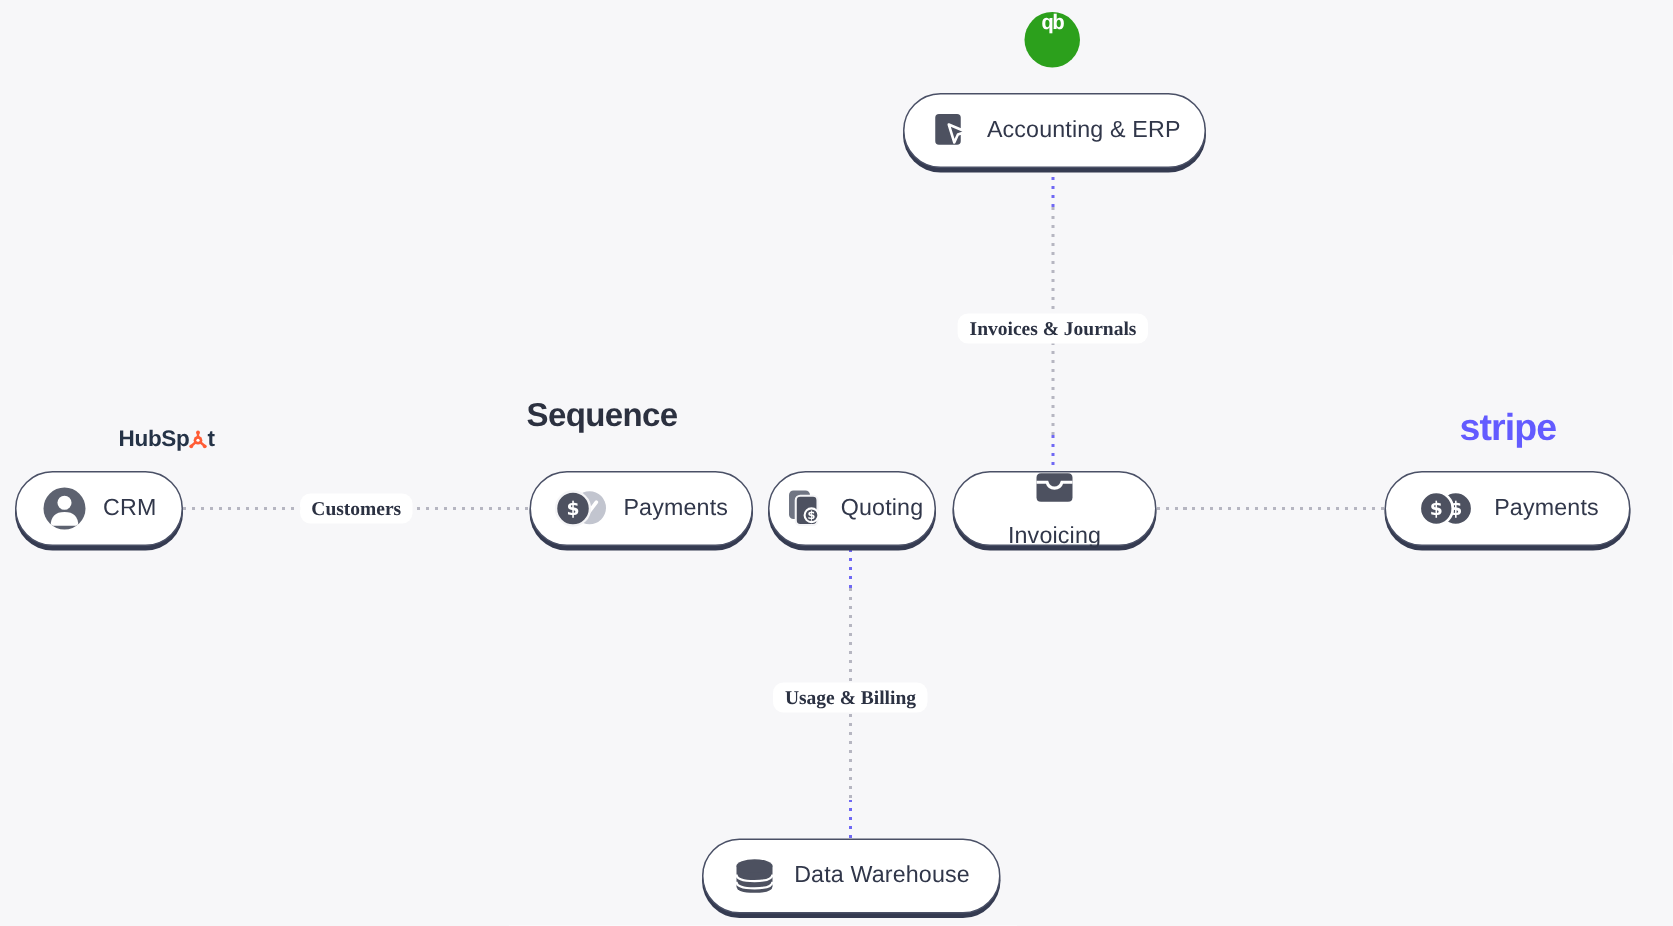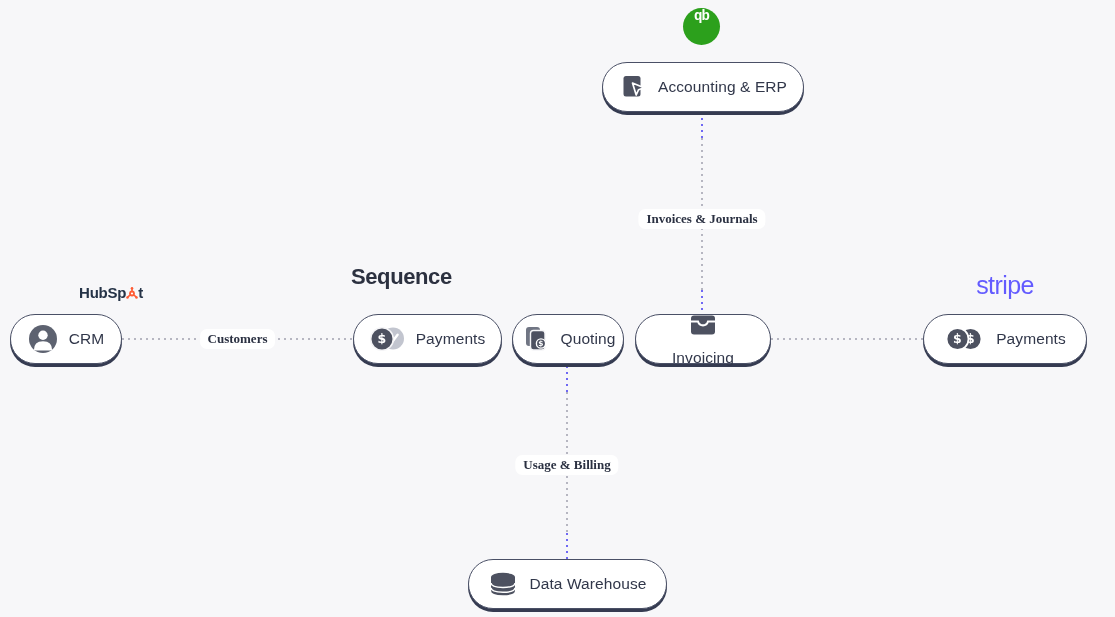--- a/index.html
+++ b/index.html
@@ -45,21 +45,21 @@
     background:var(--qb-green);color:#fff;display:flex;align-items:flex-start;justify-content:center;
     font-size:14px;font-weight:700;letter-spacing:-1px;z-index:3;font-family:Liberation Mono, monospace;
   }
   .logo-hubspot{
     position:absolute;left:35px;top:284px;display:flex;align-items:center;
     font-size:15px;font-weight:800;color:#253347;letter-spacing:-.2px;z-index:3;margin-left:44px;
   }
   .logo-hubspot svg{margin:1px -1px 0 -1px;}
   .logo-stripe{
     position:absolute;left:973px;top:271px;width:64px;text-align:center;
-    font-size:25px;font-weight:400;color:var(--stripe-purple);letter-spacing:-.6px;z-index:3;
+    font-size:25px;font-weight:700;color:var(--stripe-purple);letter-spacing:-.6px;z-index:3;
   }
   .logo-sequence{
     position:absolute;left:351px;top:264px;
     font-size:22px;font-weight:700;color:#2c3140;letter-spacing:-.4px;z-index:3;
   }
 
   
   .conn{position:absolute;display:flex;z-index:1;font-family:Liberation Serif, serif;}
   .conn.h{height:2px;flex-direction:column;align-items:stretch;}
   .conn.v{width:2px;flex-direction:column;align-items:stretch;}

